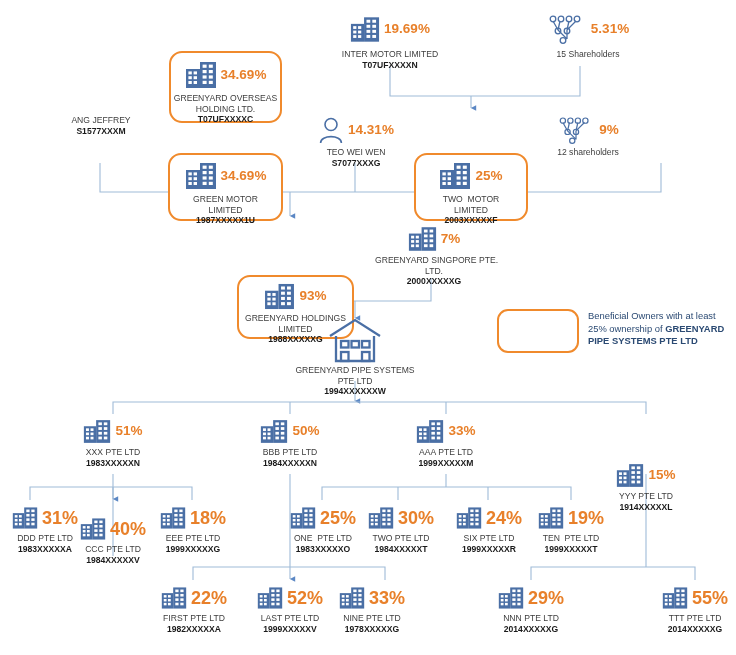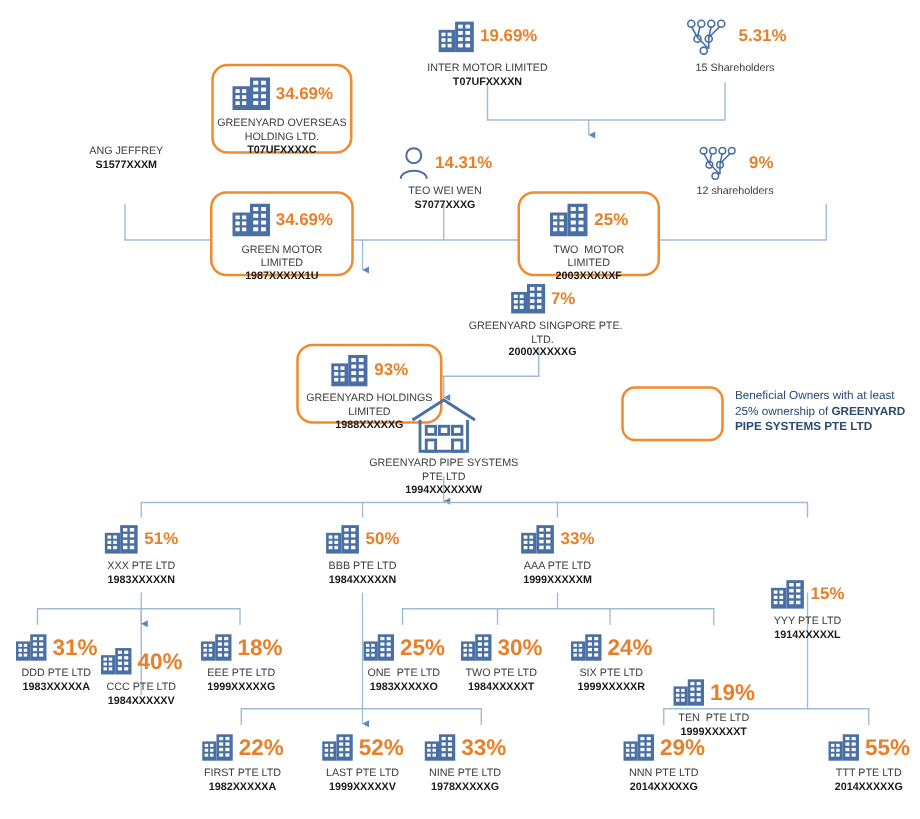--- a/index.html
+++ b/index.html
@@ -640,21 +640,21 @@
             <rect x="23.8" y="19.8" width="4" height="3.2"></rect>
           </g>
       </svg>
       <span class="pct sm">24%</span>
     </div>
     <div class="nm">SIX PTE LTD</div>
     <div class="uen">1999XXXXXR</div>
   </div>
 
   <div class="node" style="left:525px;top:504px;width:92px;">
-    <div class="row" style="height:28px;margin-top:36px;">
+    <div class="row" style="height:28px;">
       <svg class="ico" width="26" height="24" viewBox="0 0 32 28">
         <g fill="#4A6FA5">
             <rect x="1" y="8" width="14" height="19"></rect>
             <rect x="15" y="1" width="16" height="26"></rect>
           </g>
         <g fill="#ffffff">
             <rect x="3.4" y="10.4" width="3.4" height="3"></rect>
             <rect x="8.6" y="10.4" width="3.4" height="3"></rect>
           <rect x="3.4" y="15.2" width="3.4" height="3"></rect>
             <rect x="8.6" y="15.2" width="3.4" height="3"></rect>

